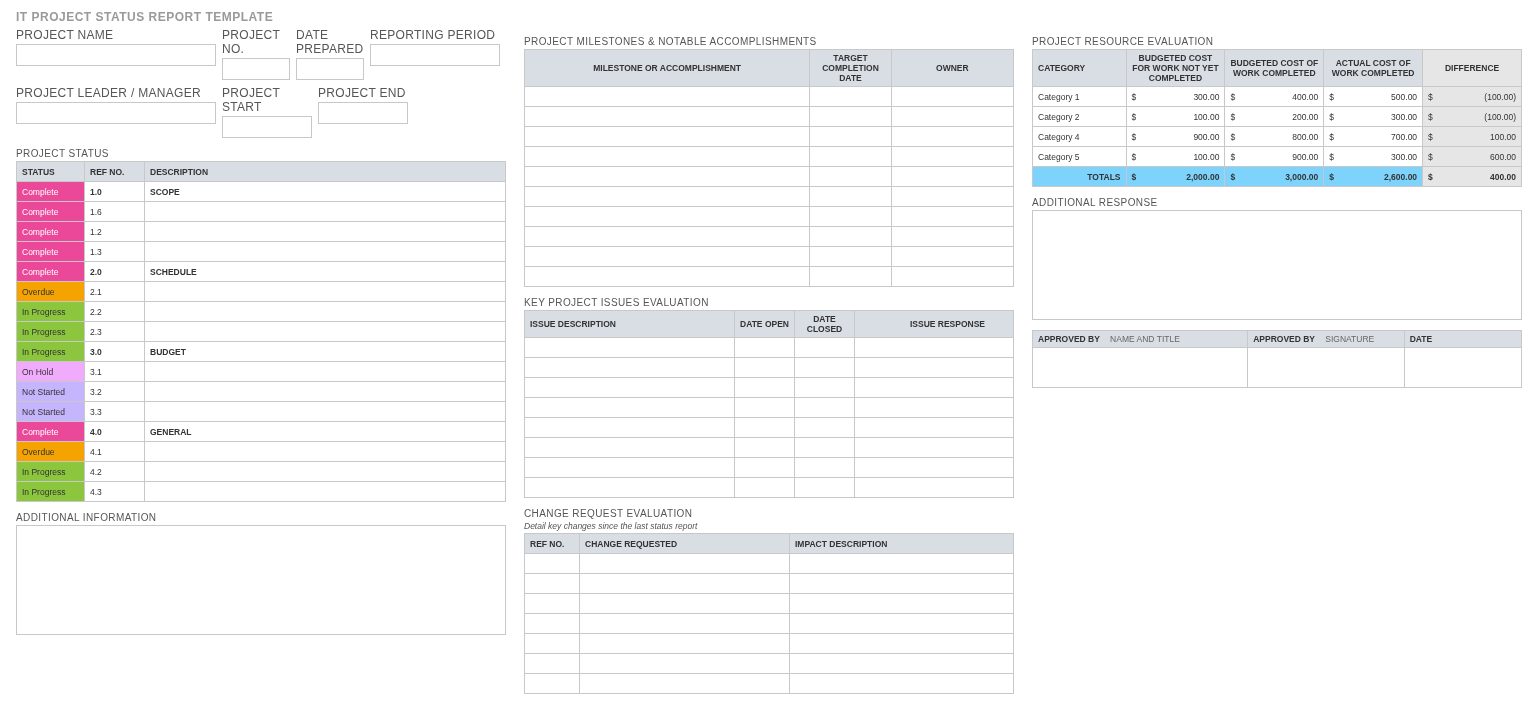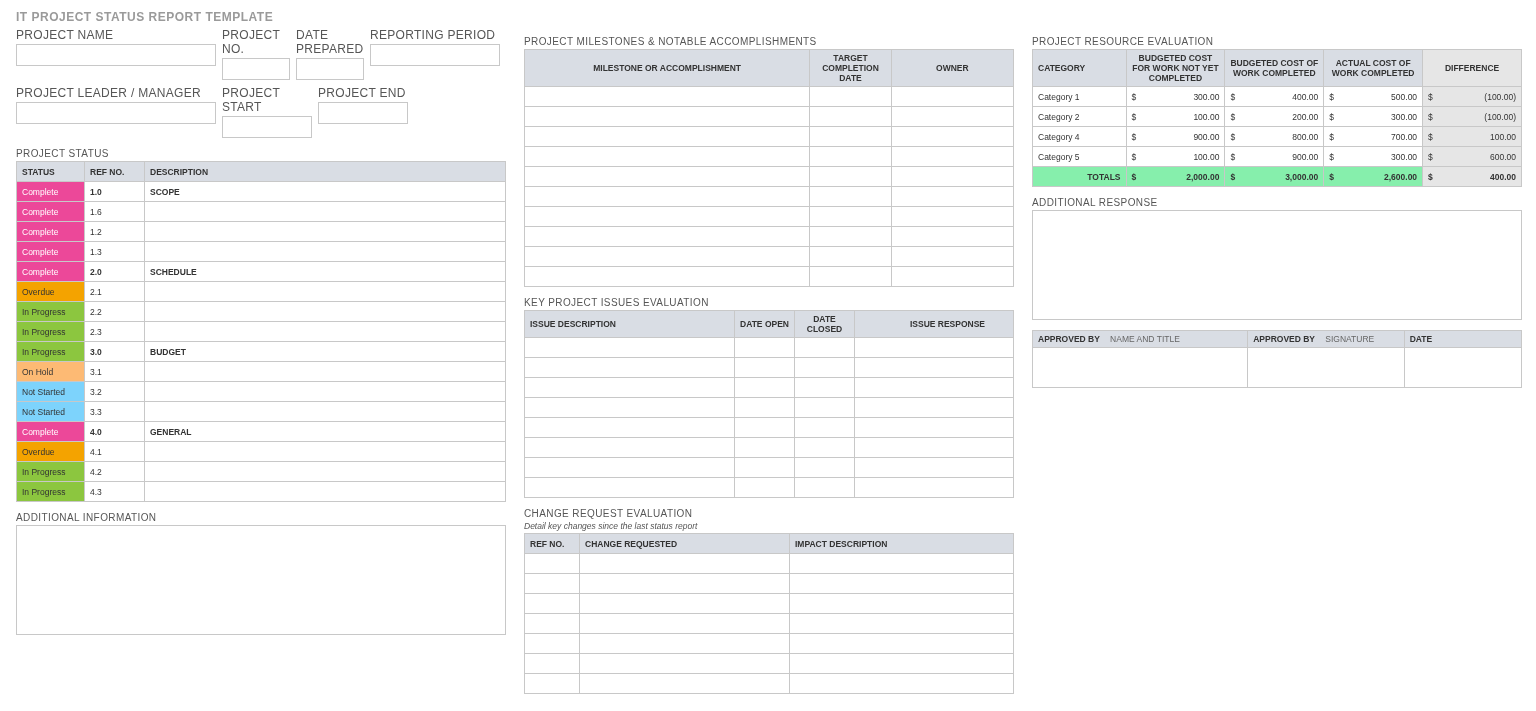--- a/index.html
+++ b/index.html
@@ -65,22 +65,22 @@
   .info-cell.w-leader { flex: 0 0 200px; }
   .info-cell.w-ps   { flex: 0 0 90px; }
   .info-cell.w-pe   { flex: 0 0 90px; }
 
   .status-col { width: 68px; }
   .ref-col { width: 60px; }
   td.bold, th.bold { font-weight: bold; }
   .s-complete   { background: #ec4899; color:#fff; }
   .s-overdue    { background: #f4a300; color:#333; }
   .s-inprogress { background: #8cc63f; color:#333; }
-  .s-onhold     { background: #fdba74; color:#333; }
-  .s-notstarted { background: #7dd3fc; color:#333; }
+  .s-onhold     { background: #f0abfc; color:#333; }
+  .s-notstarted { background: #c4b5fd; color:#333; }
 
   .addl-box {
     border: 1px solid #c8c8c8;
     height: 110px;
     width: 100%;
   }
   .note { font-style: italic; font-size: 8.5px; color:#555; margin: 0 0 2px 0;}
   .milestone-col-a { width: 280px; }
   .milestone-col-b { width: 80px; text-align:center;}
   .milestone-col-c { width: 120px; text-align:center;}
@@ -88,21 +88,21 @@
   .issues-col-b { width:60px; text-align:center;}
   .issues-col-c { width:60px; text-align:center;}
   .issues-col-d { text-align:center;padding-left:32px;}
   .change-col-a { width:55px;}
   .change-col-b { width:210px;}
   .res-cat { width:70px;}
   .res-num { width:74px; text-align:right;}
   th.center { text-align:center; }
   td.money { text-align:right; position:relative; padding-left:14px;}
   td.money .cur { position:absolute; left:5px; }
-  .totals-row td { background:#86efac; font-weight:bold;}
+  .totals-row td { background:#7dd3fc; font-weight:bold;}
   .approval th, .approval td { height: 16px; }
   .approval .light { font-weight:normal; color:#666;padding-left:8px;}
   .approval-row2 td { height: 40px; }
   .comments-box { border:1px solid #c8c8c8; height:110px; width:100%; }
 </style>
 </head>
 <body>
 
 <div class="page">
 

